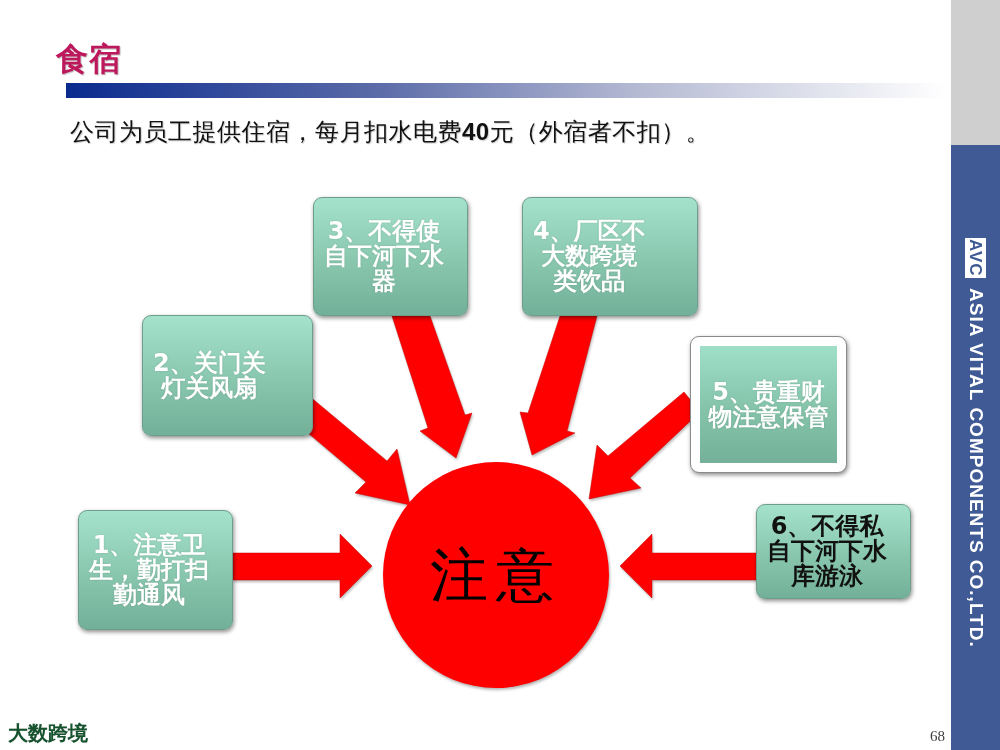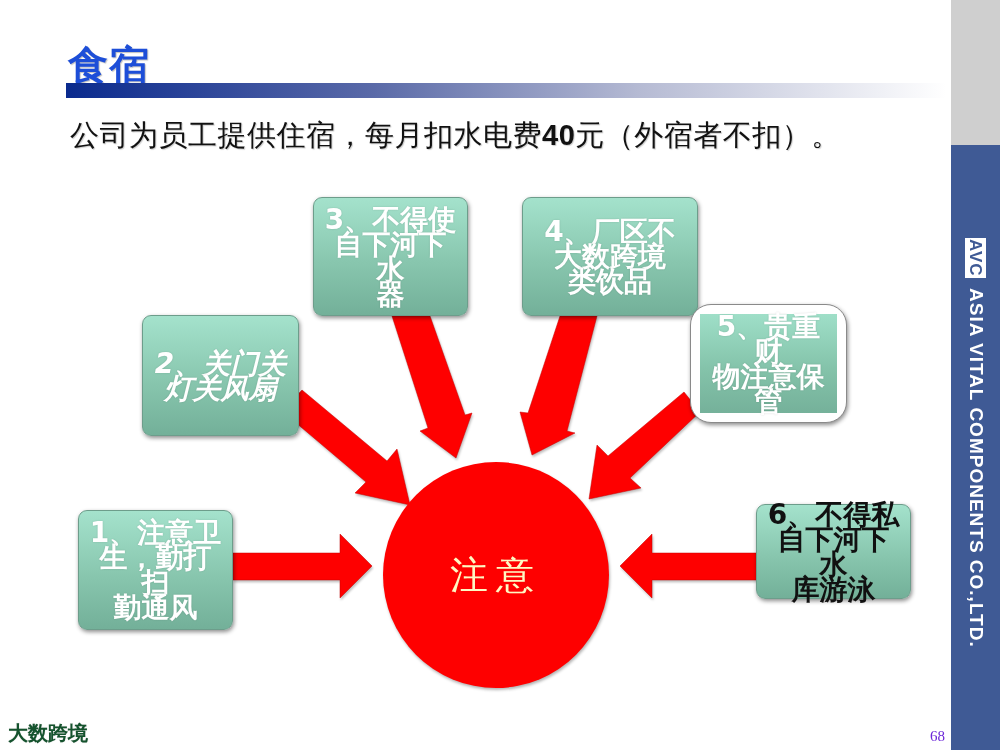--- a/index.html
+++ b/index.html
@@ -18,65 +18,65 @@
       writing-mode: vertical-rl;
       color: #ffffff; font-family: "Liberation Sans", sans-serif; font-weight: bold;
       font-size: 19px; letter-spacing: 1px; white-space: nowrap;
       display: flex; align-items: center;
     }
     .avc-logo {
       background: #ffffff; color: #3f5a95; padding: 1px 2px; margin-bottom: 10px;
       font-size: 17px; line-height: 1;
     }
     .title {
-      position: absolute; left: 68px; top: 38px;
-      font-size: 40px; color: #1d4ed8; font-weight: bold; letter-spacing: 1px;
+      position: absolute; left: 56px; top: 38px;
+      font-size: 32px; color: #be185d; font-weight: bold; letter-spacing: 1px;
       text-shadow: 1px 1px 1px rgba(0,0,0,0.25);
     }
     .title-bar {
       position: absolute; left: 66px; top: 83px; width: 880px; height: 15px;
       background: linear-gradient(to right, #0a2a8e 0%, #5a6aa8 35%, #b5bad3 65%, #ffffff 100%);
     }
     .subtitle {
       position: absolute; left: 70px; top: 116px;
-      font-size: 29px; color: #111; letter-spacing: 0.5px;
+      font-size: 24px; color: #111; letter-spacing: 0.5px;
       text-shadow: 1px 1px 1px rgba(0,0,0,0.2);
     }
     .subtitle b { font-family: "Liberation Sans", sans-serif; font-weight: bold; }
     .card {
       position: absolute; border-radius: 9px;
       background: linear-gradient(to bottom, #a4e2cc 0%, #88c6ae 55%, #73b099 100%);
       box-shadow: 1px 2px 4px rgba(0,0,0,0.45);
       border: 1px solid #6d9d8b;
-      display: flex; align-items: center; justify-content: center; text-align: center;
-      color: #ffffff; font-size: 28px; line-height: 25px; font-weight: bold;
+      display: flex; align-items: center; justify-content: flex-start; text-align: center;
+      color: #ffffff; font-size: 24px; line-height: 25px; font-weight: bold;
       text-shadow: 0 0 2px rgba(0,0,0,0.15);
       box-sizing: border-box; padding: 0 10px;
     }
     .card.dark { color: #111111; text-shadow: none; }
     .card.framed { background: #ffffff; border: 1px solid #8a8a8a; padding: 9px; }
     .card.framed .inner {
       width: 100%; height: 100%;
       background: linear-gradient(to bottom, #9fdfc8 0%, #84c3aa 55%, #75b19a 100%);
       display: flex; align-items: center; justify-content: center; padding: 0 4px;
     }
     .center-circle {
       position: absolute; left: 383px; top: 462px; width: 226px; height: 226px;
       border-radius: 50%; background: #fe0000;
       box-shadow: 1px 2px 3px rgba(0,0,0,0.3);
       display: flex; align-items: center; justify-content: center;
       flex-direction: column;
     }
     .center-circle span {
-      display: block; font-size: 38px; line-height: 72px; color: #fef9c3; letter-spacing: 8px;
+      display: block; font-size: 58px; line-height: 72px; color: #000000; letter-spacing: 8px;
     }
     svg.arrows { position: absolute; left: 0; top: 0; }
     .page-num {
       position: absolute; left: 930px; top: 728px; font-family: "Liberation Serif", serif;
-      font-size: 15px; color: #6d28d9;
+      font-size: 15px; color: #404040;
     }
     .watermark {
       position: absolute; left: 8px; top: 720px; font-size: 20px; color: #14532d;
       font-weight: bold; text-shadow: 0 0 1px #bdbdbd;
     }
   </style>
 </head>
 <body>
 
 <div class="sidebar-top"></div>
@@ -115,21 +115,21 @@
 </div>
 
 <div class="card" style="left:78px; top:510px; width:155px; height:120px;">
   <div>
     <div>1、注意卫</div>
     <div>生，勤打扫</div>
     <div>勤通风</div>
   </div>
 </div>
 
-<div class="card" style="left:142px; top:315px; width:157px; height:121px;font-style:italic;">
+<div class="card" style="left:142px; top:315px; width:171px; height:121px;">
   <div>
     <div>2、关门关</div>
     <div>灯关风扇</div>
   </div>
 </div>
 
 <div class="card" style="left:313px; top:197px; width:155px; height:119px;">
   <div>
     <div>3、不得使</div>
     <div>自下河下水</div>
@@ -138,21 +138,21 @@
 </div>
 
 <div class="card" style="left:522px; top:197px; width:176px; height:119px;">
   <div>
     <div>4、厂区不</div>
     <div>大数跨境</div>
     <div>类饮品</div>
   </div>
 </div>
 
-<div class="card framed" style="left:690px; top:304px; width:157px; height:119px;border-radius:21px;">
+<div class="card framed" style="left:690px; top:336px; width:157px; height:137px;">
   <div class="inner">
     <div>
       <div>5、贵重财</div>
       <div>物注意保管</div>
     </div>
   </div>
 </div>
 
 <div class="card dark" style="left:756px; top:504px; width:155px; height:95px;">
   <div>

